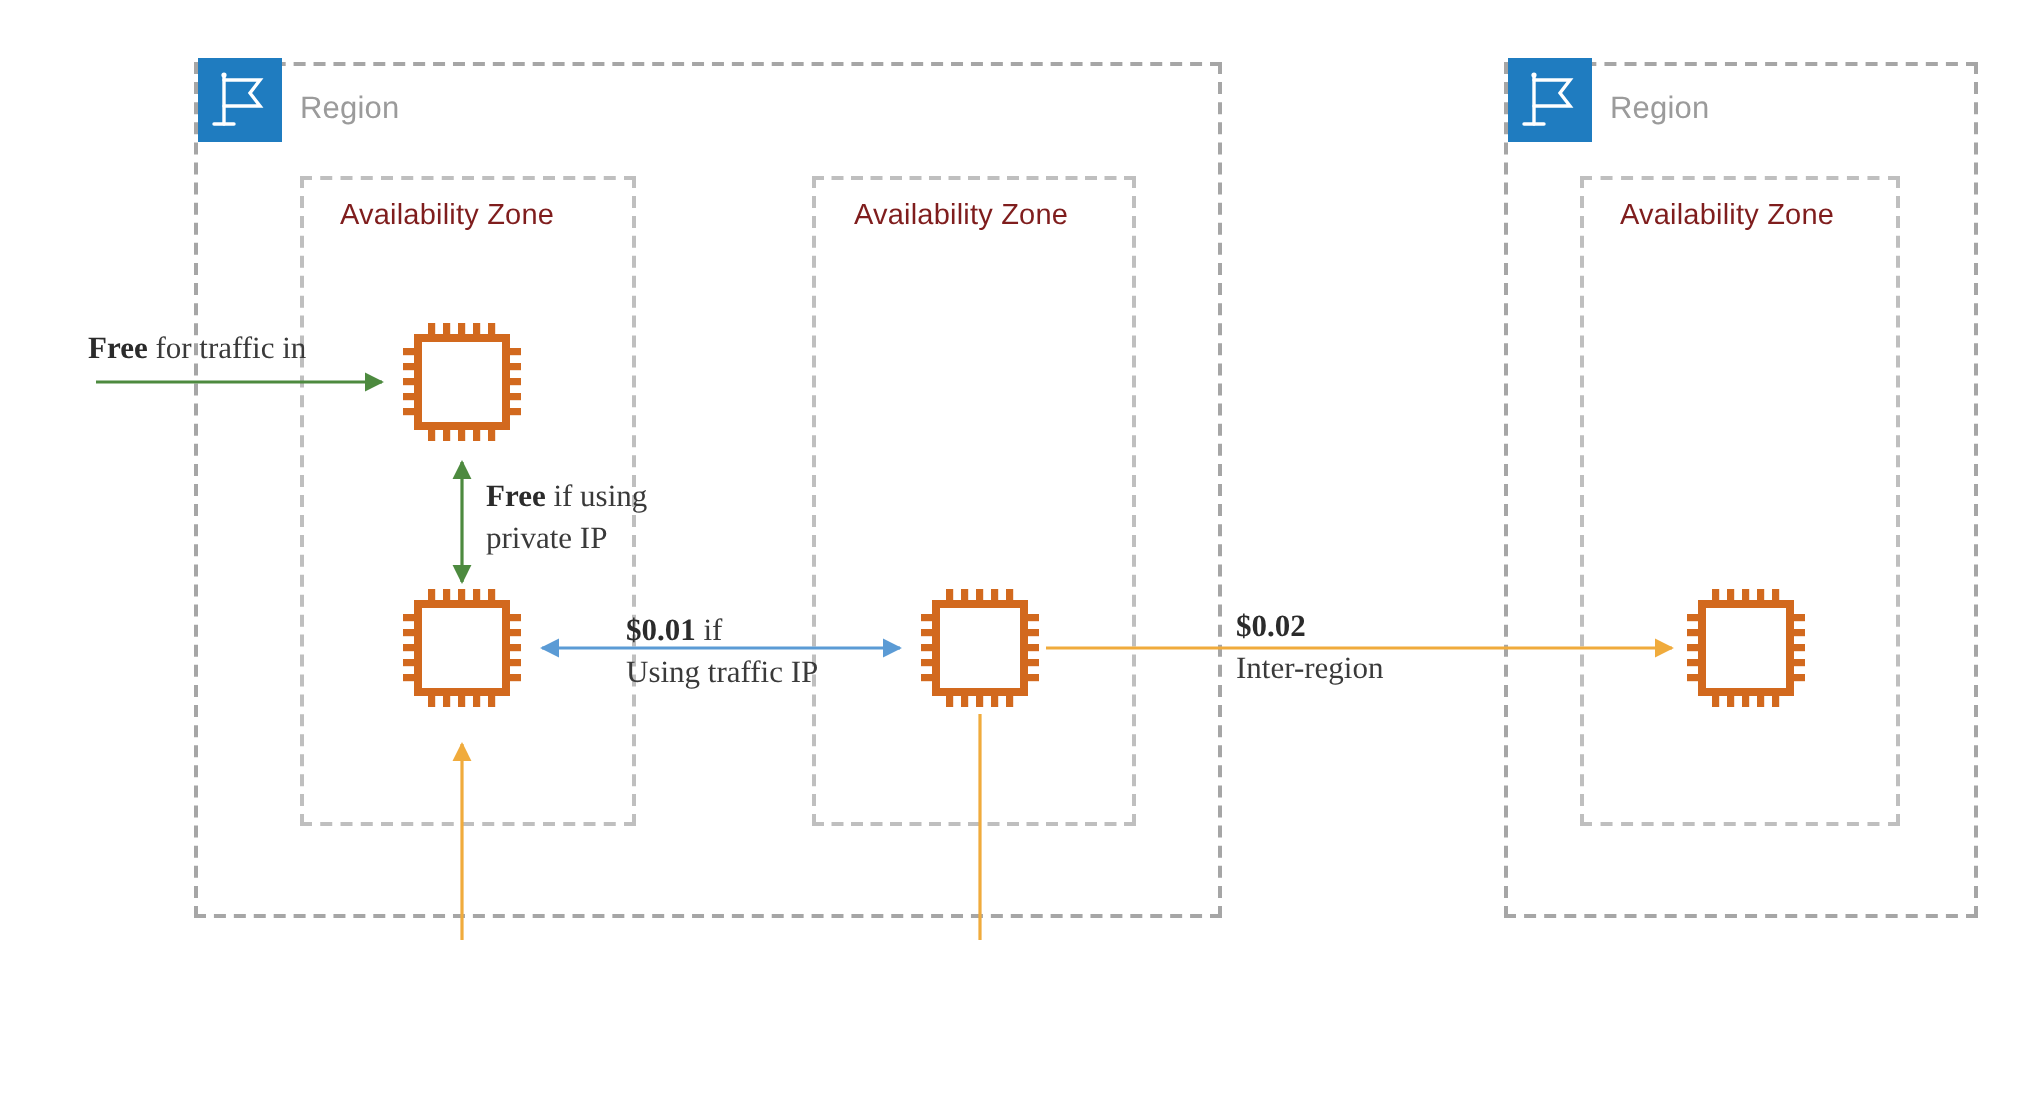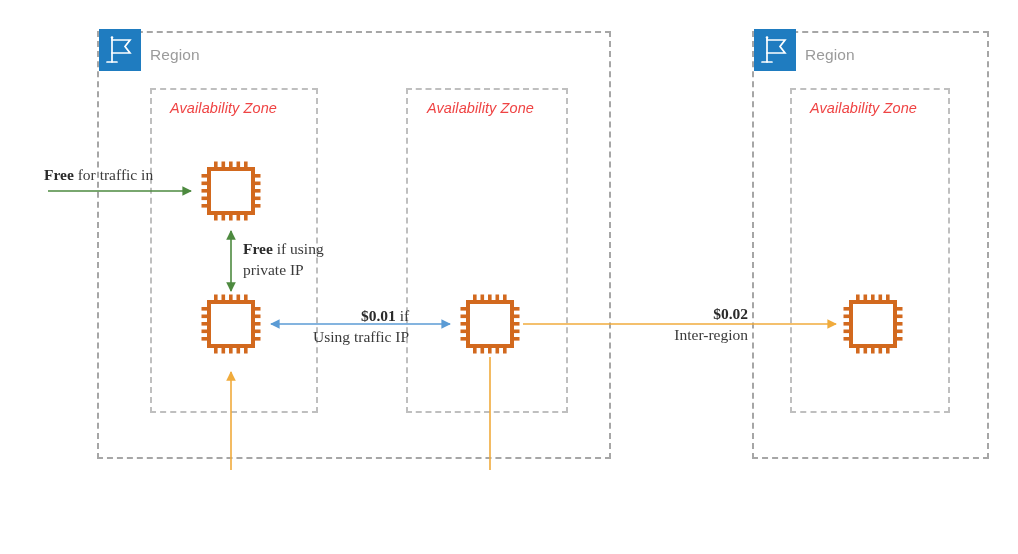--- a/index.html
+++ b/index.html
@@ -34,21 +34,21 @@
   }
   .box-label {
     position: absolute;
     color: #a0a0a0;
     font-size: 15px;
     line-height: 18px;
     white-space: nowrap;
     letter-spacing: 0.1px;
   }
   .region-label { font-size: 15.5px; color: #9b9b9b; }
-  .az-label { font-size: 14.5px; color: #ef4444; font-style: italic; }
+  .az-label { font-size: 14.5px; color: #7f1d1d; }
 
   
   .region-icon {
     position: absolute;
     width: 42px;
     height: 42px;
     background: #1f7cc0;
     display: block;
   }
   .region-icon svg { display: block; }
@@ -75,21 +75,21 @@
   .edge-label {
     position: absolute;
     color: #3a3a3a;
     font-size: 15.5px;
     line-height: 21px;
     white-space: nowrap;
     font-family: Liberation Serif, serif;
   }
   .edge-label b { font-weight: bold; color: #2b2b2b; }
   .edge-label .reg { font-weight: normal; }
-  .lbl-center { text-align: right; }
+  .lbl-center { text-align: left; }
 </style>
 </head>
 <body>
 
 <div id="canvas">
 
   <div class="region-box" style="left:97px; top:31px; width:514px; height:428px;"></div>
 
   <div class="region-icon" style="left:99px; top:29px;">
     <svg width="42" height="42" viewBox="0 0 42 42" aria-hidden="true">

